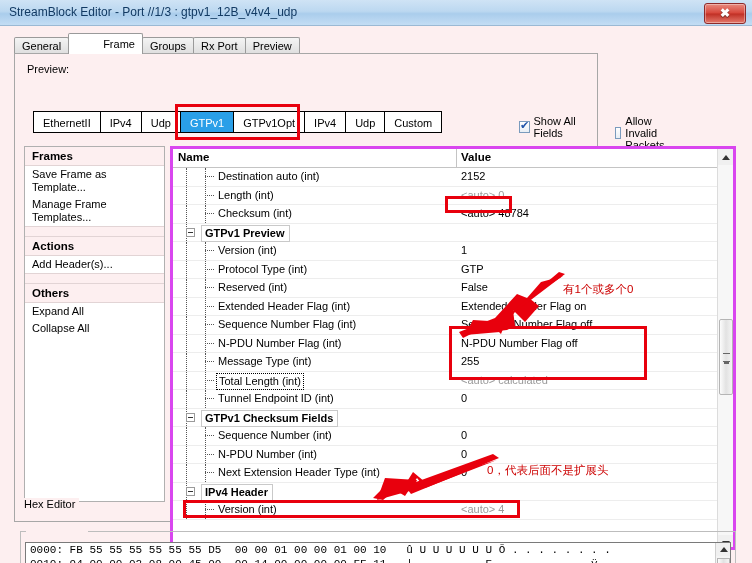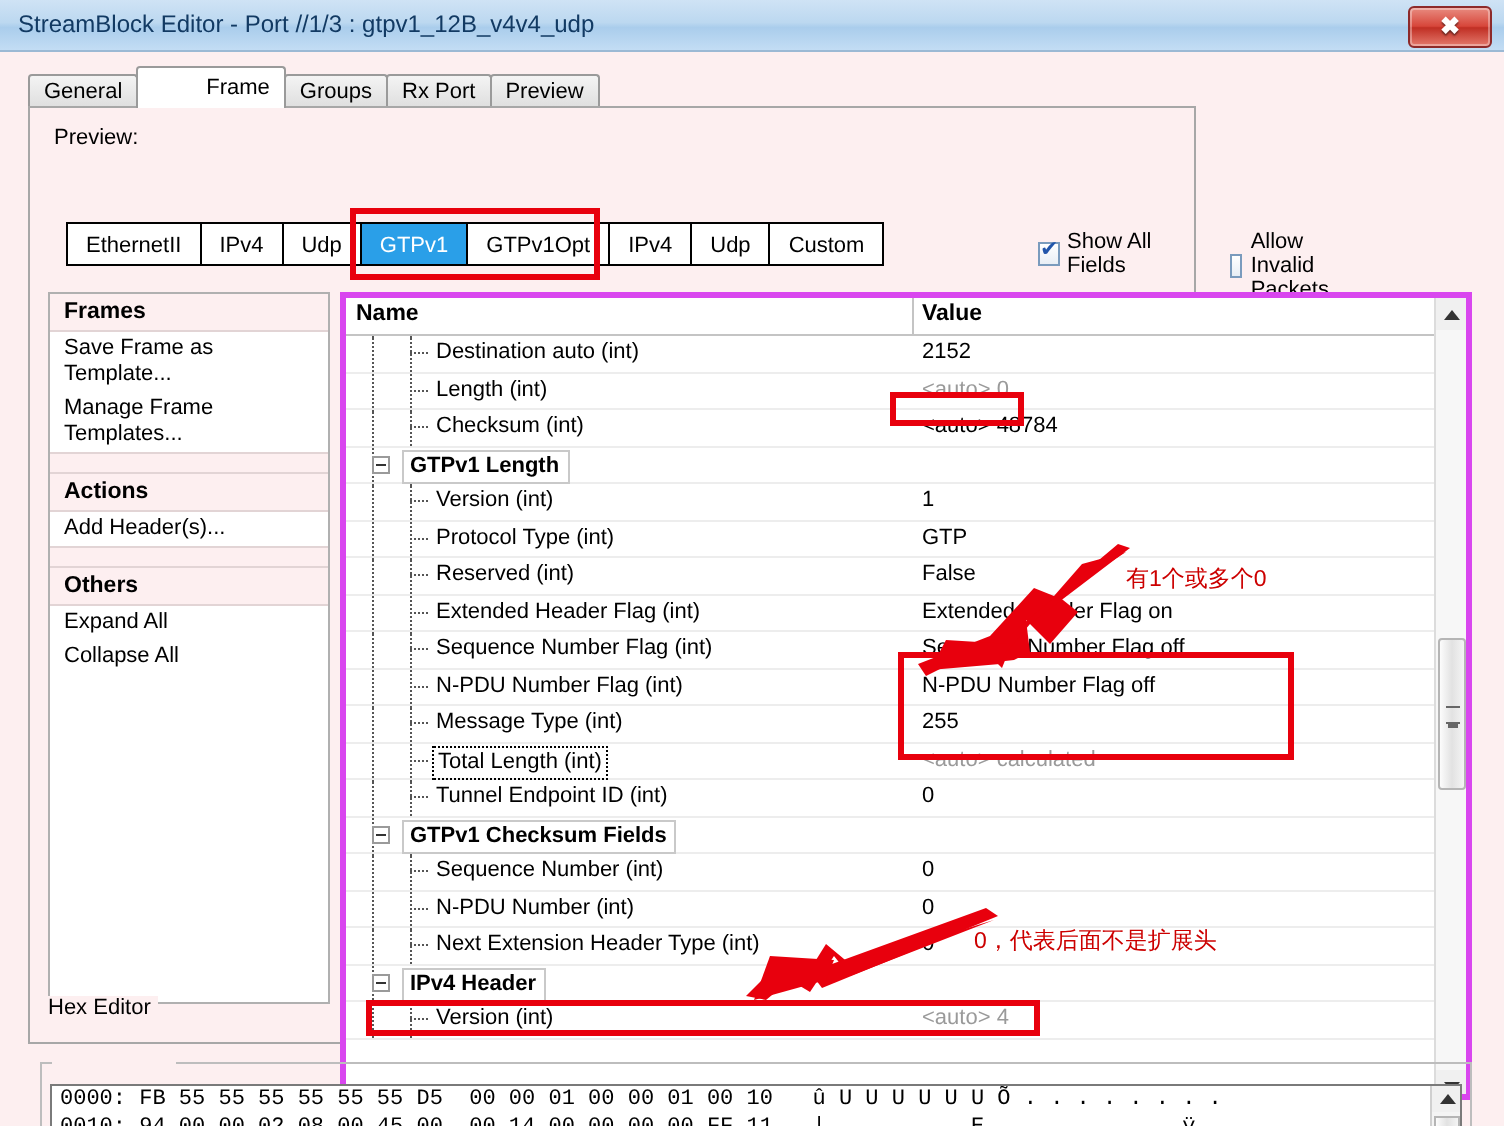--- a/index.html
+++ b/index.html
@@ -411,21 +411,21 @@
           <span class="lefttrunk"></span>
           <span class="trunk"></span>
           <span class="tick"></span>
           <span class="cell-name">Checksum (int)</span>
           <span class="cell-value">&lt;auto&gt; 48784</span>
         </div>
 
         <div class="row group">
           <span class="lefttrunk"></span>
           <span class="expander"></span>
-          <span class="cell-name">GTPv1 Length</span>
+          <span class="cell-name">GTPv1 Preview</span>
         </div>
         <div class="row child">
           <span class="lefttrunk"></span>
           <span class="trunk"></span>
           <span class="tick"></span>
           <span class="cell-name">Version (int)</span>
           <span class="cell-value">1</span>
         </div>
         <div class="row child">
           <span class="lefttrunk"></span>

